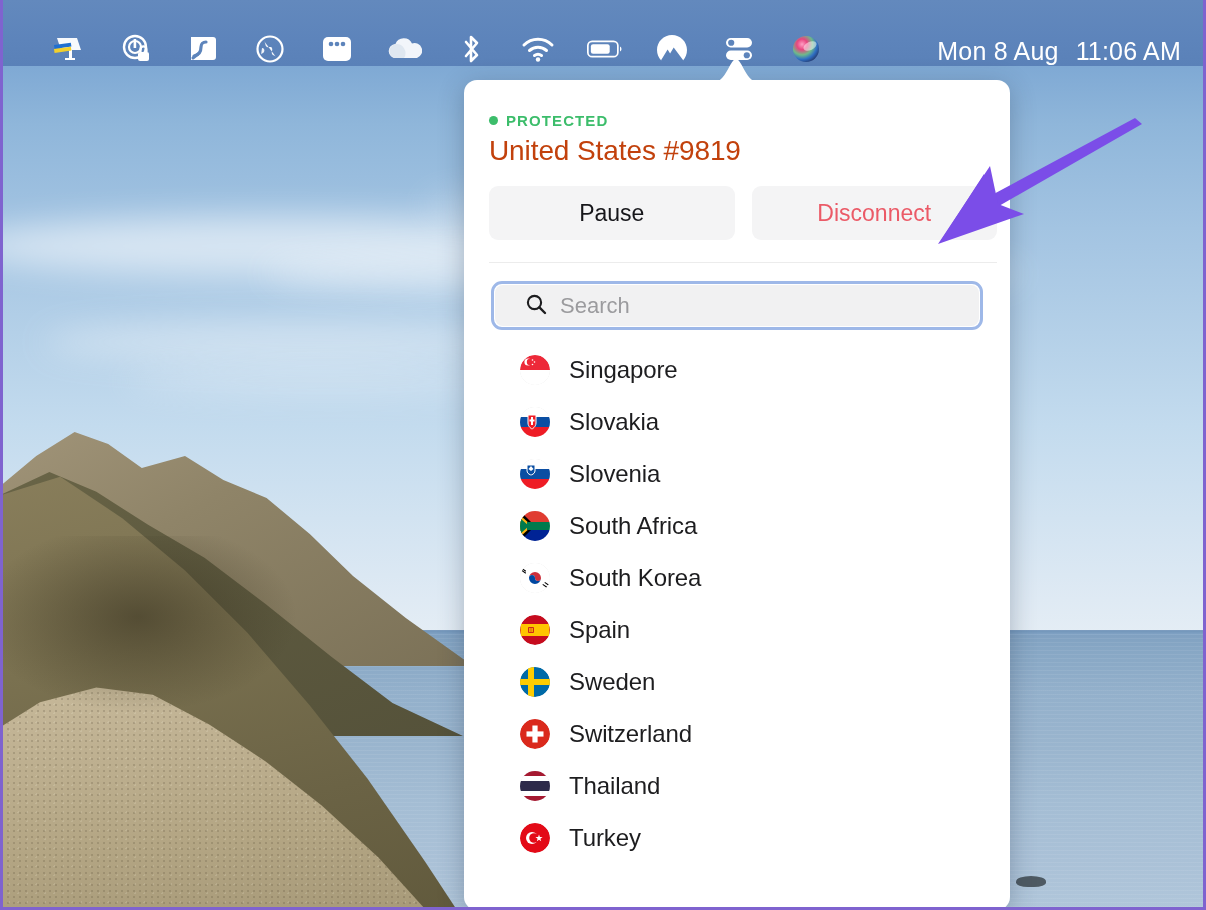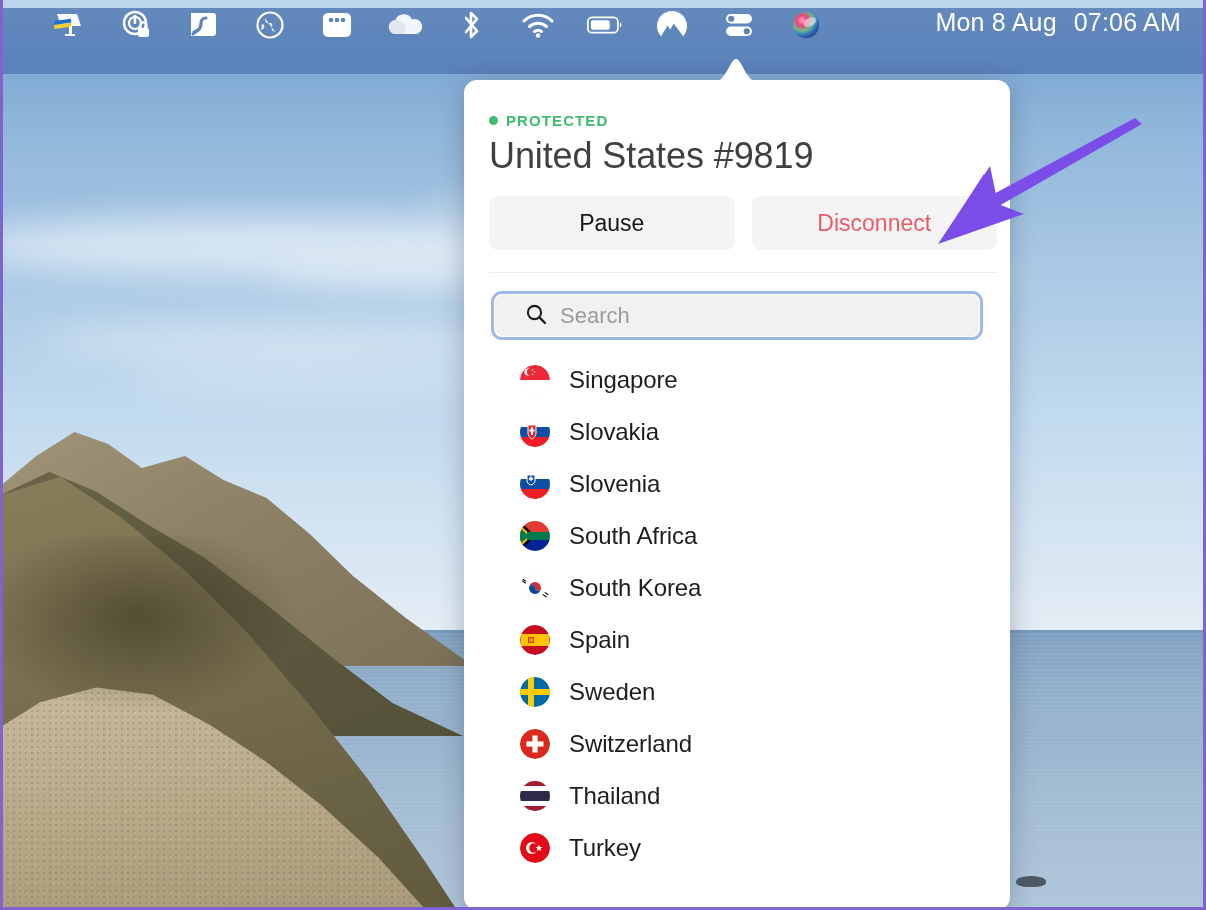--- a/index.html
+++ b/index.html
@@ -101,23 +101,23 @@
     opacity:.9;
   }
   .surf {
     position:absolute; left:340px; top:845px; width:160px; height:40px;
     background:radial-gradient(ellipse at 40% 50%, rgba(255,255,255,.85), rgba(255,255,255,0) 65%);
     transform:rotate(-8deg);
   }
 
   
   #menubar {
-    position:absolute; left:0; top:8px; width:100%; height:66px;
+    position:absolute; left:0; top:0; width:100%; height:66px;
     background:linear-gradient(to bottom,#6389bd 0%, #5d84bb 60%, #5a81b8 100%);
-    display:flex; align-items:flex-start;
+    display:flex; align-items:flex-end;
     padding-left:48px; padding-right:22px;
     z-index:10;
   }
   .mb-icons { display:flex; align-items:center; gap:31px; }
   .mb-icon {
     width:36px; height:34px; display:flex; align-items:center;
     justify-content:center; color:#fff;
   }
   .mb-spacer { flex:1; }
   .mb-clock {
@@ -144,21 +144,21 @@
   .status-row {
     display:flex; align-items:center; gap:8px;
     margin-bottom:6px;
   }
   .status-dot { width:9px; height:9px; border-radius:50%; background:#3cbd6b; }
   .status-text {
     color:#3cbd6b; font-size:15px; font-weight:bold;
     letter-spacing:1.1px;
   }
   .server-name {
-    font-size:36px; color:#404040; letter-spacing:-.1px; margin-bottom:19px;
+    font-size:28px; color:#c2410c; letter-spacing:-.1px; margin-bottom:19px;
   }
   .ip-addr {
     font-size:21px; color:#9b9b9e; letter-spacing:-.2px;
     white-space:nowrap; overflow:hidden;
   }
   .btn-row {
     display:flex; gap:17px; margin-top:18px;
   }
   .pop-btn {
     flex:1; height:54px; border-radius:9px; background:#f4f4f5;
@@ -343,21 +343,21 @@
           <ellipse cx="20" cy="13" rx="7" ry="4" fill="#fff" opacity=".5" transform="rotate(-25 20 13)"></ellipse>
         </svg>
       </div>
 
     </div>
 
     <div class="mb-spacer"></div>
 
     <div class="mb-clock">
       <span>Mon 8 Aug</span>
-      <span>07:06 AM</span>
+      <span>11:06 AM</span>
     </div>
   </div>
 
   <div id="notch">
     <svg width="48" height="26" viewBox="0 0 48 26">
       <path d="M0 26 C14 26, 18 2, 24 2 C30 2, 34 26, 48 26 Z" fill="#ffffff"></path>
     </svg>
   </div>
 
   <div id="popover">

